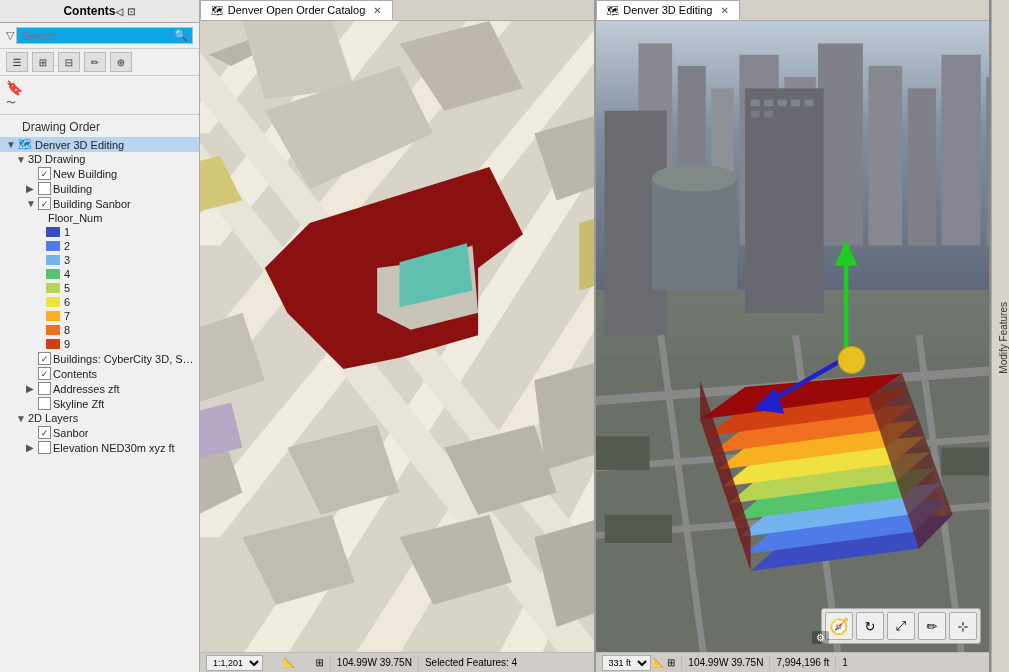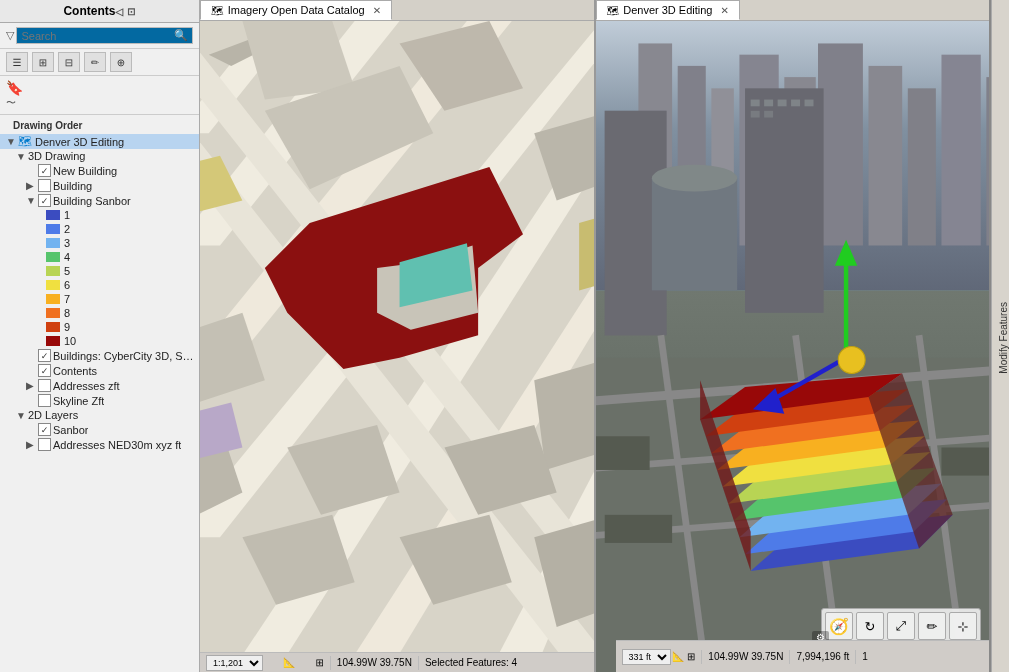--- a/index.html
+++ b/index.html
@@ -8,33 +8,33 @@
     
     .app-container { display: flex; flex-direction: row; height: 100%; width: 100%; }
 
     
     .sidebar { width: 200px; min-width: 200px; background: #f0f0f0; border-right: 1px solid #aaa; display: flex; flex-direction: column; height: 100%; }
     .sidebar-title { background: #e8e8e8; border-bottom: 1px solid #aaa; padding: 4px 20px; display: flex; align-items: center; justify-content: center; font-size: 12px; font-weight: bold; }
     .sidebar-title-actions { display: flex; gap: 4px; }
     .sidebar-title-action { font-size: 10px; color: #555; cursor: pointer; }
 
     .sidebar-search { padding: 4px 6px; border-bottom: 1px solid #ccc; display: flex; align-items: center; gap: 2px; }
-    .search-input-wrap { display: flex; border: 1px solid #bbb; background: #0369a1; padding: 1px 4px; flex: 1; }
+    .search-input-wrap { display: flex; border: 1px solid #bbb; background: #0ea5e9; padding: 1px 4px; flex: 1; }
     .search-input-wrap input { border: none; outline: none; font-size: 11px; width: 100%; background: transparent; }
     .filter-icon { color: #555; font-size: 11px; }
 
     .sidebar-toolbar { padding: 3px 6px; border-bottom: 1px solid #ccc; display: flex; gap: 4px; align-items: center; }
     .toolbar-icon { width: 22px; height: 20px; background: #e0e0e0; border: 1px solid #bbb; cursor: pointer; display: flex; align-items: center; justify-content: center; font-size: 10px; color: #333; }
 
     .sidebar-extra { padding: 4px 6px; border-bottom: 1px solid #ccc; }
     .sidebar-extra-icon { color: #e06000; font-size: 14px; }
     .sidebar-chevron { font-size: 10px; color: #555; }
 
     .sidebar-content { flex: 1; overflow-y: auto; overflow-x: hidden; padding: 2px 0; }
-    .drawing-order-label { padding: 3px 13px; font-size: 10px; font-weight: bold; color: #333; }
+    .drawing-order-label { padding: 3px 22px; font-size: 12px; font-weight: normal; color: #333; }
 
     .tree-item { display: flex; align-items: center; padding: 1px 0; cursor: pointer; }
     .tree-item.selected { background: #b8d4f0; }
     .tree-indent-1 { padding-left: 6px; }
     .tree-indent-2 { padding-left: 16px; }
     .tree-indent-3 { padding-left: 26px; }
     .tree-indent-4 { padding-left: 36px; }
     .tree-indent-5 { padding-left: 46px; }
 
     .tree-expand { width: 12px; font-size: 10px; color: #555; flex-shrink: 0; }
@@ -135,20 +135,24 @@
         <span class="tree-checkbox"></span>
         <span class="tree-label">Building</span>
       </div>
 
       <div class="tree-item tree-indent-3">
         <span class="tree-expand">▼</span>
         <span class="tree-checkbox checked">✓</span>
         <span class="tree-label">Building Sanbor</span>
       </div>
 
+      <div class="tree-item tree-indent-4">
+        <span class="tree-expand"> </span>
+        <span class="tree-label">Floor_Num</span>
+      </div>
 
       <div class="tree-item tree-indent-5">
         <span class="color-swatch" style="background:#3b4cc0;"></span>
         <span class="tree-label">1</span>
       </div>
       <div class="tree-item tree-indent-5">
         <span class="color-swatch" style="background:#4e7be8;"></span>
         <span class="tree-label">2</span>
       </div>
       <div class="tree-item tree-indent-5">
@@ -171,24 +175,20 @@
         <span class="color-swatch" style="background:#f8b020;"></span>
         <span class="tree-label">7</span>
       </div>
       <div class="tree-item tree-indent-5">
         <span class="color-swatch" style="background:#f07020;"></span>
         <span class="tree-label">8</span>
       </div>
       <div class="tree-item tree-indent-5">
         <span class="color-swatch" style="background:#d04010;"></span>
         <span class="tree-label">9</span>
-      </div>
-      <div class="tree-item tree-indent-5">
-        <span class="color-swatch" style="background:#980808;"></span>
-        <span class="tree-label">10</span>
       </div>
 
       <div class="tree-item tree-indent-3">
         <span class="tree-expand"> </span>
         <span class="tree-checkbox checked">✓</span>
         <span class="tree-label">Buildings: CyberCity 3D, Sanbor</span>
       </div>
 
       <div class="tree-item tree-indent-3">
         <span class="tree-expand"> </span>
@@ -215,34 +215,34 @@
 
       <div class="tree-item tree-indent-3">
         <span class="tree-expand"> </span>
         <span class="tree-checkbox checked">✓</span>
         <span class="tree-label">Sanbor</span>
       </div>
 
       <div class="tree-item tree-indent-3">
         <span class="tree-expand">▶</span>
         <span class="tree-checkbox"></span>
-        <span class="tree-label">Addresses NED30m xyz ft</span>
+        <span class="tree-label">Elevation NED30m xyz ft</span>
       </div>
 
     </div>
   </div>
 
   <div class="map-container">
     <div class="map-tabs-row">
 
       <div class="map-panel" style="flex:1; display:flex; flex-direction:column; border-right:2px solid #999;">
         <div class="map-tab-bar">
           <div class="map-tab active">
             <span style="font-size:10px;">🗺</span>
-            <span>Imagery Open Data Catalog</span>
+            <span>Denver Open Order Catalog</span>
             <span class="map-tab-close">✕</span>
           </div>
         </div>
 
         <div class="map-viewport map-2d" style="flex:1; position:relative; overflow:hidden;">
 
           <svg class="map2d-bg" viewBox="0 0 395 580" preserveAspectRatio="xMidYMid slice">
 
             <rect width="395" height="580" fill="#c8c4b8"></rect>
 
@@ -415,21 +415,21 @@
 
           <div style="position:absolute; bottom:28px; right:8px; display:flex; gap:3px; background:rgba(240,240,240,0.9); border:1px solid #aaa; padding:3px; border-radius:3px;">
             <div class="nav-btn" style="font-size:16px;">🧭</div>
             <div class="nav-btn">↻</div>
             <div class="nav-btn">⤢</div>
             <div class="nav-btn">✏</div>
             <div class="nav-btn">⊹</div>
           </div>
           <div style="position:absolute; bottom:28px; right:160px; font-size:10px; color:white; background:rgba(0,0,0,0.3); padding:1px 4px; border-radius:2px;">⚙</div>
 
-          <div style="position:absolute; bottom:0; left:0; right:0; background:#d0ccc8; border-top:1px solid #bbb; display:flex; align-items:center; padding:2px 6px; font-size:10px; height:32px; gap:6px;margin-left:20px;">
+          <div style="position:absolute; bottom:0; left:0; right:0; background:#d0ccc8; border-top:1px solid #bbb; display:flex; align-items:center; padding:2px 6px; font-size:10px; height:20px; gap:6px;">
             <div style="display:flex;align-items:center;gap:2px;">
               <select style="font-size:9px; padding:0 2px; height:16px; border:1px solid #aaa;">
                 <option>331 ft</option>
               </select>
               <span style="cursor:pointer;">📐</span>
               <span style="cursor:pointer;">⊞</span>
             </div>
             <div style="width:1px;height:14px;background:#bbb;"></div>
             <span>104.99W 39.75N</span>
             <div style="width:1px;height:14px;background:#bbb;"></div>

